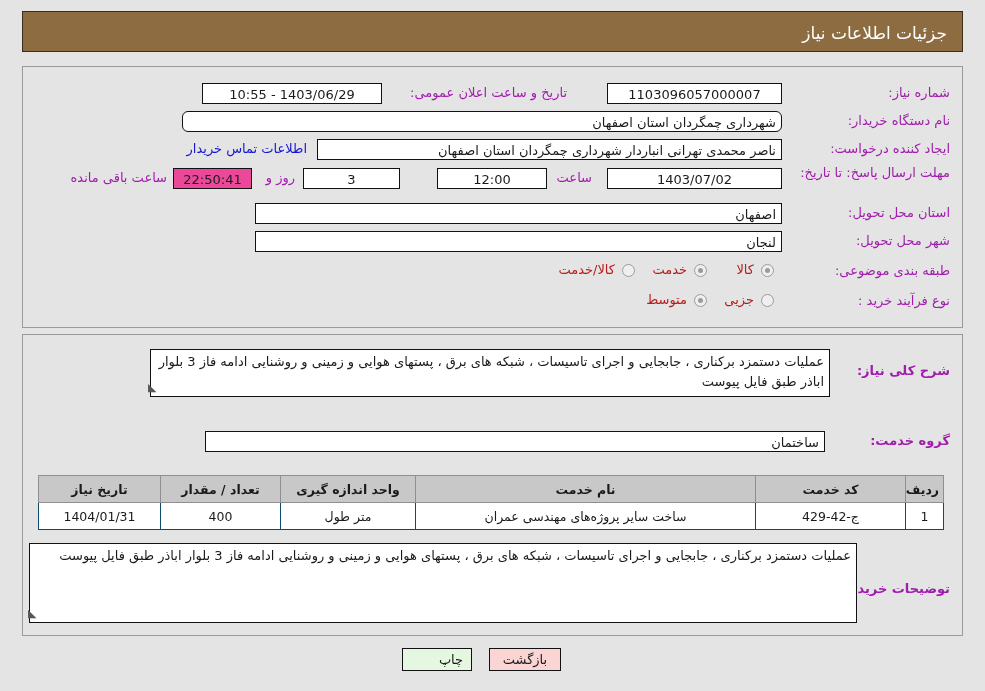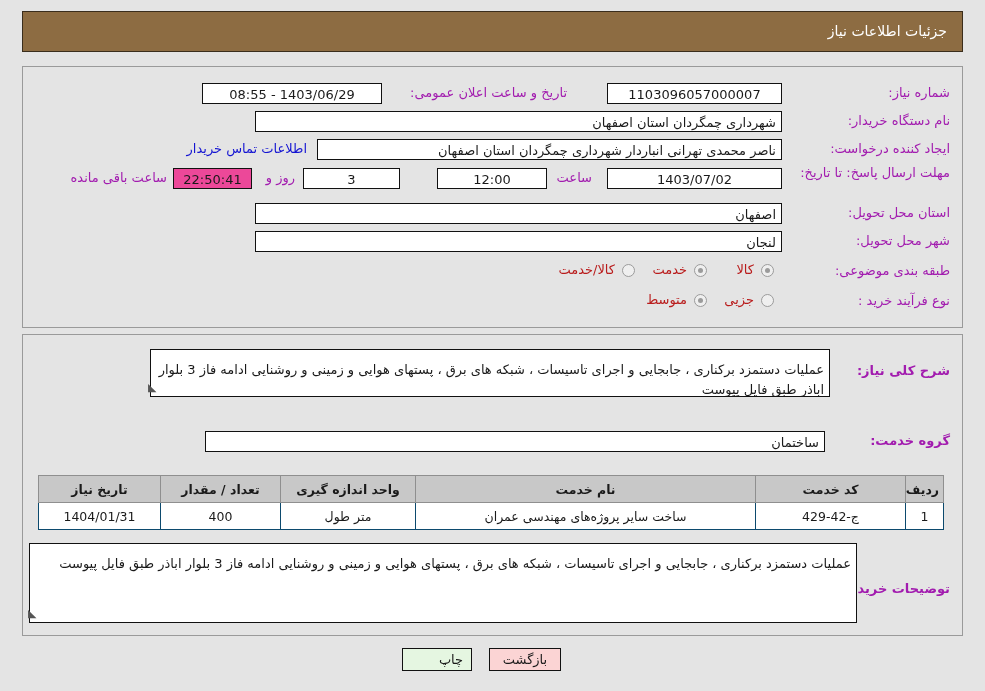--- a/index.html
+++ b/index.html
@@ -26,21 +26,21 @@
     height: 41px;
     background: #8d6c42;
     border: 1px solid #3a2d1c;
     box-sizing: border-box;
   }
   .header-title {
     position: absolute;
     top: 11px;
     right: 15px;
     color: #ffffff;
-    font-size: 14px;
+    font-size: 17px;
     white-space: nowrap;
   }
 
   
   .panel {
     position: absolute;
     border: 1px solid #9a9a9a;
     background: #e4e4e4;
     box-sizing: border-box;
   }
@@ -111,21 +111,21 @@
   }
 
   
   .ta {
     position: absolute;
     box-sizing: border-box;
     border: 1px solid #111111;
     background: #ffffff;
     font-size: 13px;
     color: #1a1a1a;
-    padding: 10px 5px;
+    padding: 2px 5px;
     line-height: 20px;
     text-align: right;
     overflow: hidden;
     resize: none;
     font-family: "DejaVu Sans", "Liberation Sans", sans-serif;
   }
   .ta-grip {
     position: absolute;
     font-size: 11px;
     color: #555;
@@ -206,24 +206,24 @@
   <div class="header-bar">
     <div class="header-title">جزئیات اطلاعات نیاز</div>
   </div>
 
   <div class="panel" id="panel-top">
 
     <div class="lbl" style="top:18px; right:12px; width:120px;">شماره نیاز:</div>
     <div class="fld" style="top:16px; right:180px; width:175px;">1103096057000007</div>
 
     <div class="lbl" style="top:18px; right:395px; width:175px;">تاریخ و ساعت اعلان عمومی:</div>
-    <div class="fld" style="top:16px; right:580px; width:180px;">1403/06/29 - 08:55</div>
+    <div class="fld" style="top:16px; right:580px; width:180px;">1403/06/29 - 10:55</div>
 
     <div class="lbl" style="top:46px; right:12px; width:140px;">نام دستگاه خریدار:</div>
-    <div class="fld fld-right" style="top:44px; right:180px; width:527px;">شهرداری چمگردان استان اصفهان</div>
+    <div class="fld fld-right" style="top:44px; right:180px; width:600px;border-radius:6px;">شهرداری چمگردان استان اصفهان</div>
 
     <div class="lbl" style="top:74px; right:12px; width:150px;">ایجاد کننده درخواست:</div>
     <div class="fld fld-right" style="top:72px; right:180px; width:465px;">ناصر محمدی تهرانی انباردار شهرداری چمگردان استان اصفهان</div>
     <div class="link" style="top:74px; right:655px;">اطلاعات تماس خریدار</div>
 
     <div class="lbl" style="top:97px; right:12px; width:150px; line-height:17px; white-space:normal;">مهلت ارسال پاسخ: تا تاریخ:</div>
     <div class="fld" style="top:101px; right:180px; width:175px;">1403/07/02</div>
     <div class="lbl" style="top:103px; right:370px; width:42px;">ساعت</div>
     <div class="fld" style="top:101px; right:415px; width:110px;">12:00</div>
     <div class="fld" style="top:101px; right:562px; width:97px;">3</div>

